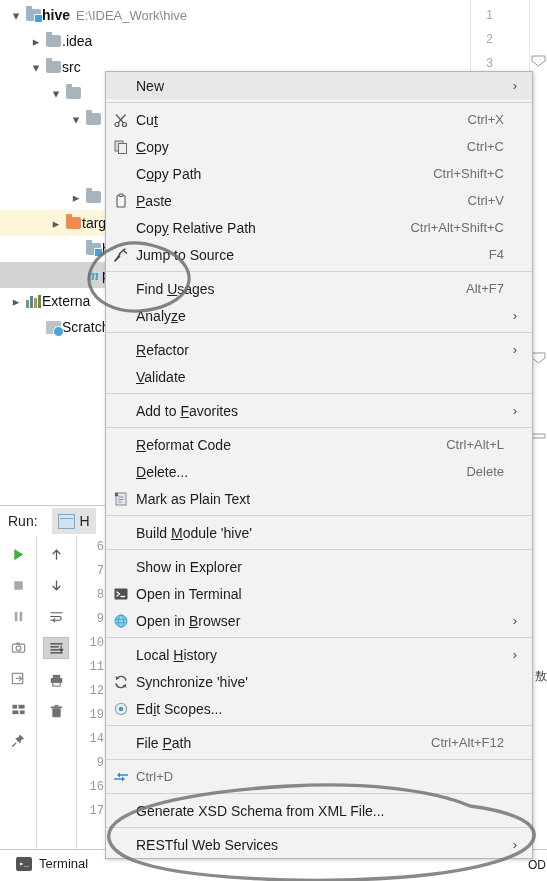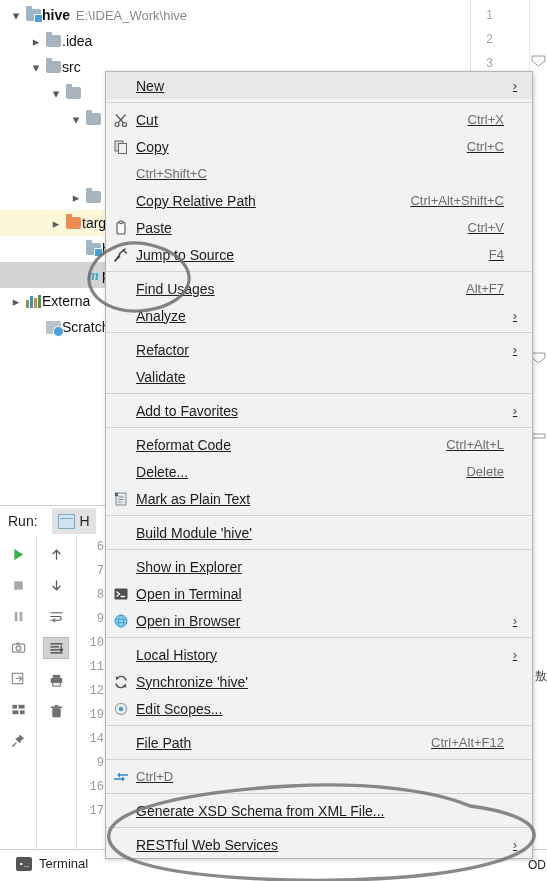--- a/index.html
+++ b/index.html
@@ -73,21 +73,21 @@
   .termico{width:16px;height:14px;background:#545454;border-radius:2px;display:flex;align-items:center;justify-content:center;color:#fff;font-size:8px;font-family:"Liberation Mono",monospace;}
   .odtext{position:absolute;right:1px;bottom:9px;font-size:12px;color:#222;}
 
   
   .ctxmenu{
     position:absolute;left:105px;top:71px;width:426px;
     background:#f2f2f2;border:1px solid #b6b6b6;
     box-shadow:1px 1px 4px rgba(0,0,0,.22);
     z-index:40;
   }
-  .mi{position:relative;height:27px;display:flex;align-items:center;padding:0 10px 0 0;text-decoration:underline;}
+  .mi{position:relative;height:27px;display:flex;align-items:center;padding:0 10px 0 0;}
   .mi .m-ico{width:30px;flex:0 0 30px;display:flex;align-items:center;justify-content:center;}
   .mi .m-label{flex:1 1 auto;font-size:14px;color:#1c1c1c;white-space:nowrap;}
   .mi .m-acc{font-size:13px;color:#6e6e6e;white-space:nowrap;padding-right:4px;}
   .mi .m-arrow{width:14px;flex:0 0 14px;text-align:center;color:#4a4a4a;font-size:13px;}
   .mi.hovered{background:#e8e8e8;}
   .msep{height:1px;background:#d2d2d2;margin:3px 0;}
   .u{text-decoration:underline;}
 
   
   .gi{width:16px;height:16px;display:block;}
@@ -373,40 +373,41 @@
               <rect x="5.5" y="4.5" width="8" height="10" fill="#efefef" stroke="#6a6a6a" stroke-width="1"></rect>
             </svg>
           </span>
         </span>
         <span class="m-label"><span class="u">C</span>opy</span>
         <span class="m-acc">Ctrl+C</span>
         <span class="m-arrow"></span>
       </div>
       <div class="mi">
         <span class="m-ico"></span>
+        <span class="m-label">C<span class="u">o</span>py Path</span>
         <span class="m-acc">Ctrl+Shift+C</span>
+        <span class="m-arrow"></span>
+      </div>
+      <div class="mi">
+        <span class="m-ico">
+          <span class="gi" style="display: inline-block;">
+            <svg class="gi" viewBox="0 0 16 16">
+              <rect x="4" y="2.5" width="8" height="11.5" rx="1" fill="#f7f7f7" stroke="#555" stroke-width="1.1"></rect>
+              <rect x="6" y="1" width="4" height="2.6" rx="0.6" fill="#cfcfcf" stroke="#555" stroke-width="1"></rect>
+            </svg>
+          </span>
+        </span>
+        <span class="m-label"><span class="u">P</span>aste</span>
+        <span class="m-acc">Ctrl+V</span>
         <span class="m-arrow"></span>
       </div>
       <div class="mi">
         <span class="m-ico"></span>
         <span class="m-label">Cop<span class="u">y</span> Relative Path</span>
         <span class="m-acc">Ctrl+Alt+Shift+C</span>
-        <span class="m-arrow"></span>
-      </div>
-      <div class="mi">
-        <span class="m-ico">
-          <span class="gi" style="display: inline-block;">
-            <svg class="gi" viewBox="0 0 16 16">
-              <rect x="4" y="2.5" width="8" height="11.5" rx="1" fill="#f7f7f7" stroke="#555" stroke-width="1.1"></rect>
-              <rect x="6" y="1" width="4" height="2.6" rx="0.6" fill="#cfcfcf" stroke="#555" stroke-width="1"></rect>
-            </svg>
-          </span>
-        </span>
-        <span class="m-label"><span class="u">P</span>aste</span>
-        <span class="m-acc">Ctrl+V</span>
         <span class="m-arrow"></span>
       </div>
       <div class="mi">
         <span class="m-ico">
           <span class="gi" style="display: inline-block;">
             <svg class="gi" viewBox="0 0 16 16">
               <g stroke="#444" stroke-width="1.4" fill="none" stroke-linecap="round">
                 <path d="M2 14 L7 7"></path>
                 <path d="M6.5 6.5 L12 2"></path>
                 <path d="M2.4 13.6 L6.6 9.4"></path>

